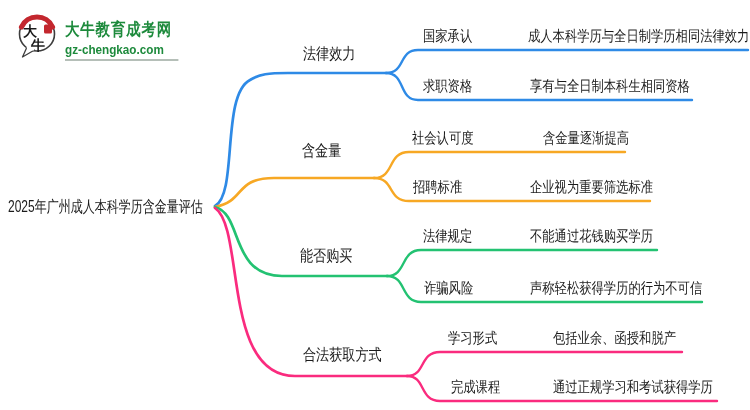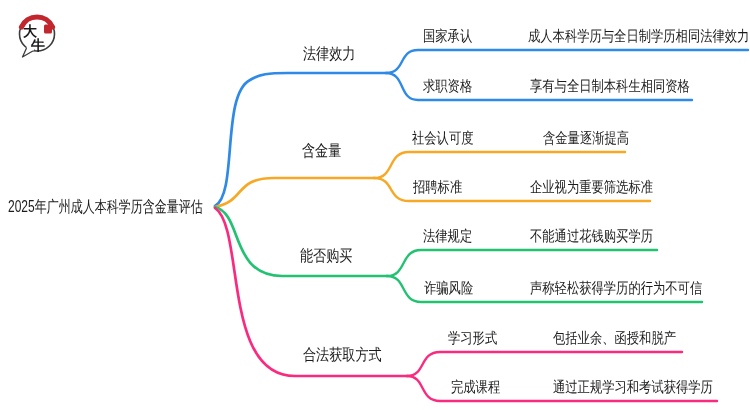--- a/index.html
+++ b/index.html
@@ -68,20 +68,24 @@
   <div class="logo">
     <svg width="44" height="47" viewBox="0 0 44 47">
       <ellipse cx="21" cy="22" rx="17.5" ry="17" fill="#ffffff" stroke="#3d3d3d" stroke-width="1.6"></ellipse>
       <path d="M11,35 L6.5,45 L18.5,38 Z" fill="#ffffff" stroke="#3d3d3d" stroke-width="1.3" stroke-linejoin="round"></path>
       <path d="M11.5,34.5 L18,37.6 L12,36.8 Z" fill="#ffffff" stroke="#ffffff" stroke-width="2"></path>
       <path d="M5.5,15 A17 17 0 0 1 36.5,15" fill="none" stroke="#c3272e" stroke-width="5.2" stroke-linecap="round"></path>
       <rect x="28" y="12.5" width="8" height="9" rx="1.5" fill="#c3272e"></rect>
       <text x="7" y="24" font-size="14" font-weight="bold" fill="#1a1a1a">大</text>
       <text x="15" y="38" font-size="14" font-weight="bold" fill="#1a1a1a">牛</text>
     </svg>
+    <div class="logo-text">
+      <div class="logo-title">大牛教育成考网</div>
+      <div class="logo-sub">gz-chengkao.com</div>
+    </div>
   </div>
 
   <div class="txt root-label" style="left:8px;top:198px;">2025年广州成人本科学历含金量评估</div>
 
   <div class="txt branch-label" style="left:303px;top:45px;">法律效力</div>
   <div class="txt row-label" style="left:423px;top:27px;">国家承认</div>
   <div class="txt row-detail" style="left:528px;top:27px;">成人本科学历与全日制学历相同法律效力</div>
   <div class="txt row-label" style="left:423px;top:77px;">求职资格</div>
   <div class="txt row-detail" style="left:530px;top:77px;">享有与全日制本科生相同资格</div>
 

